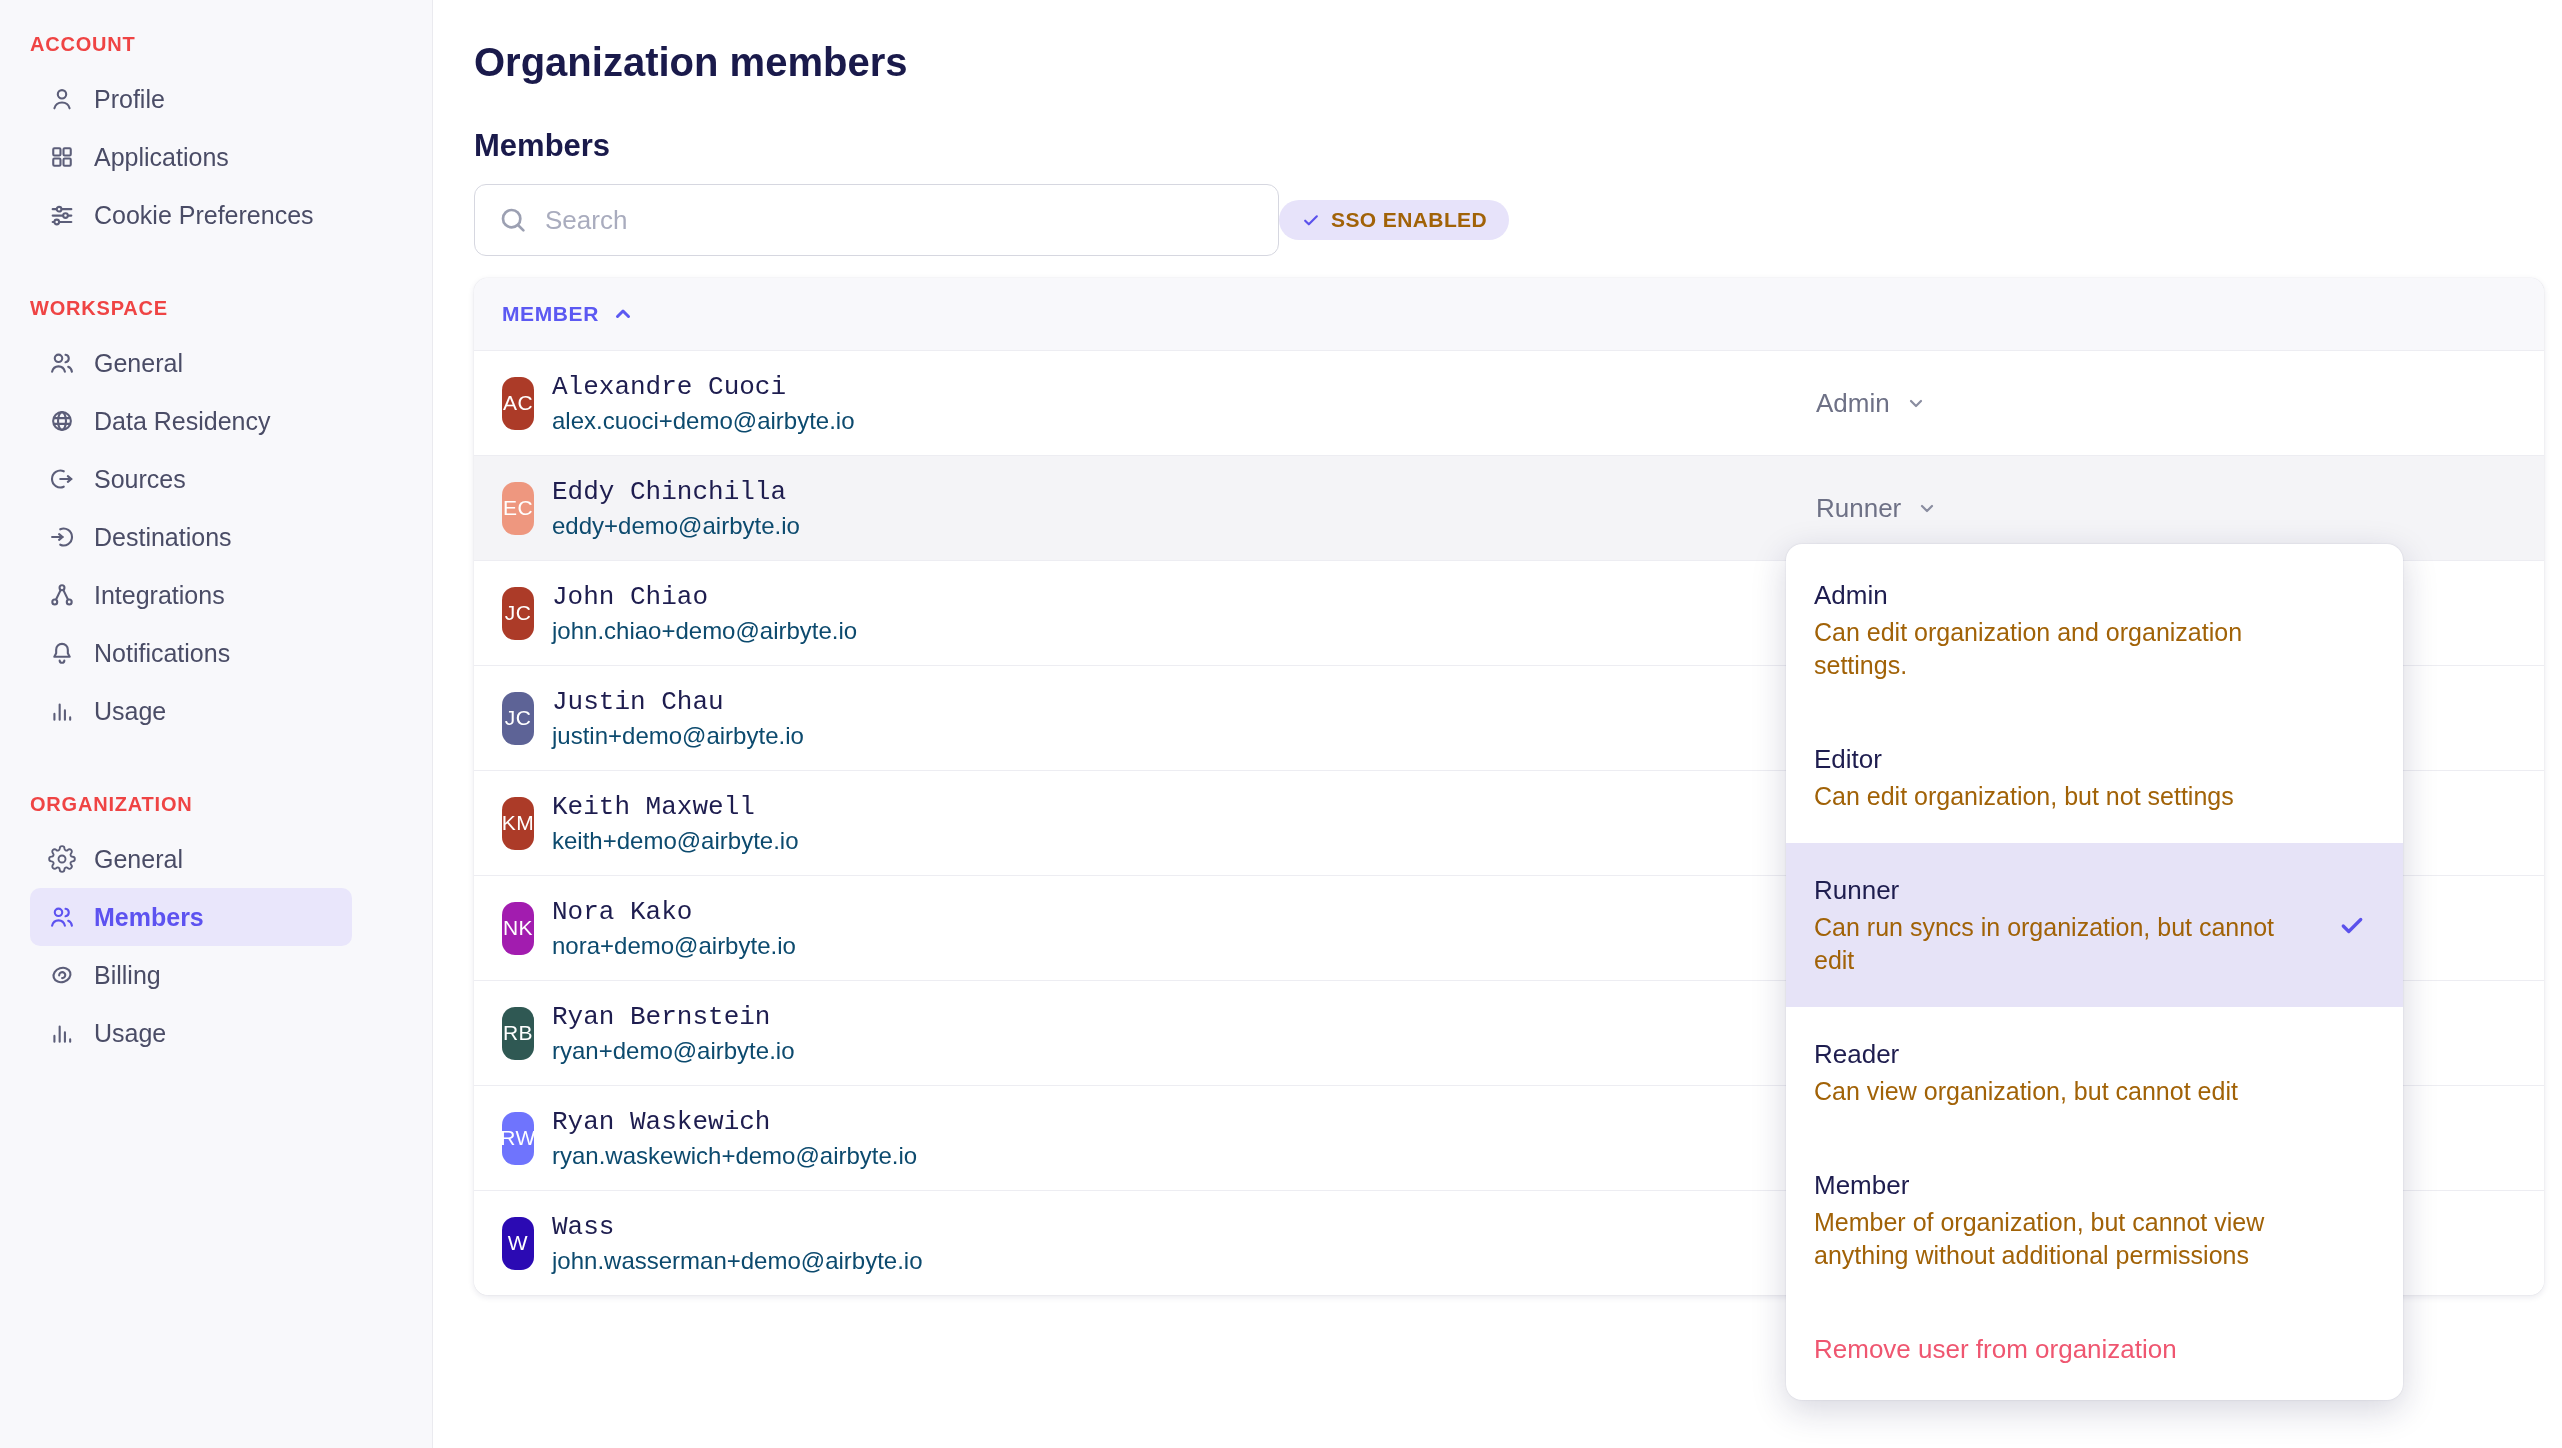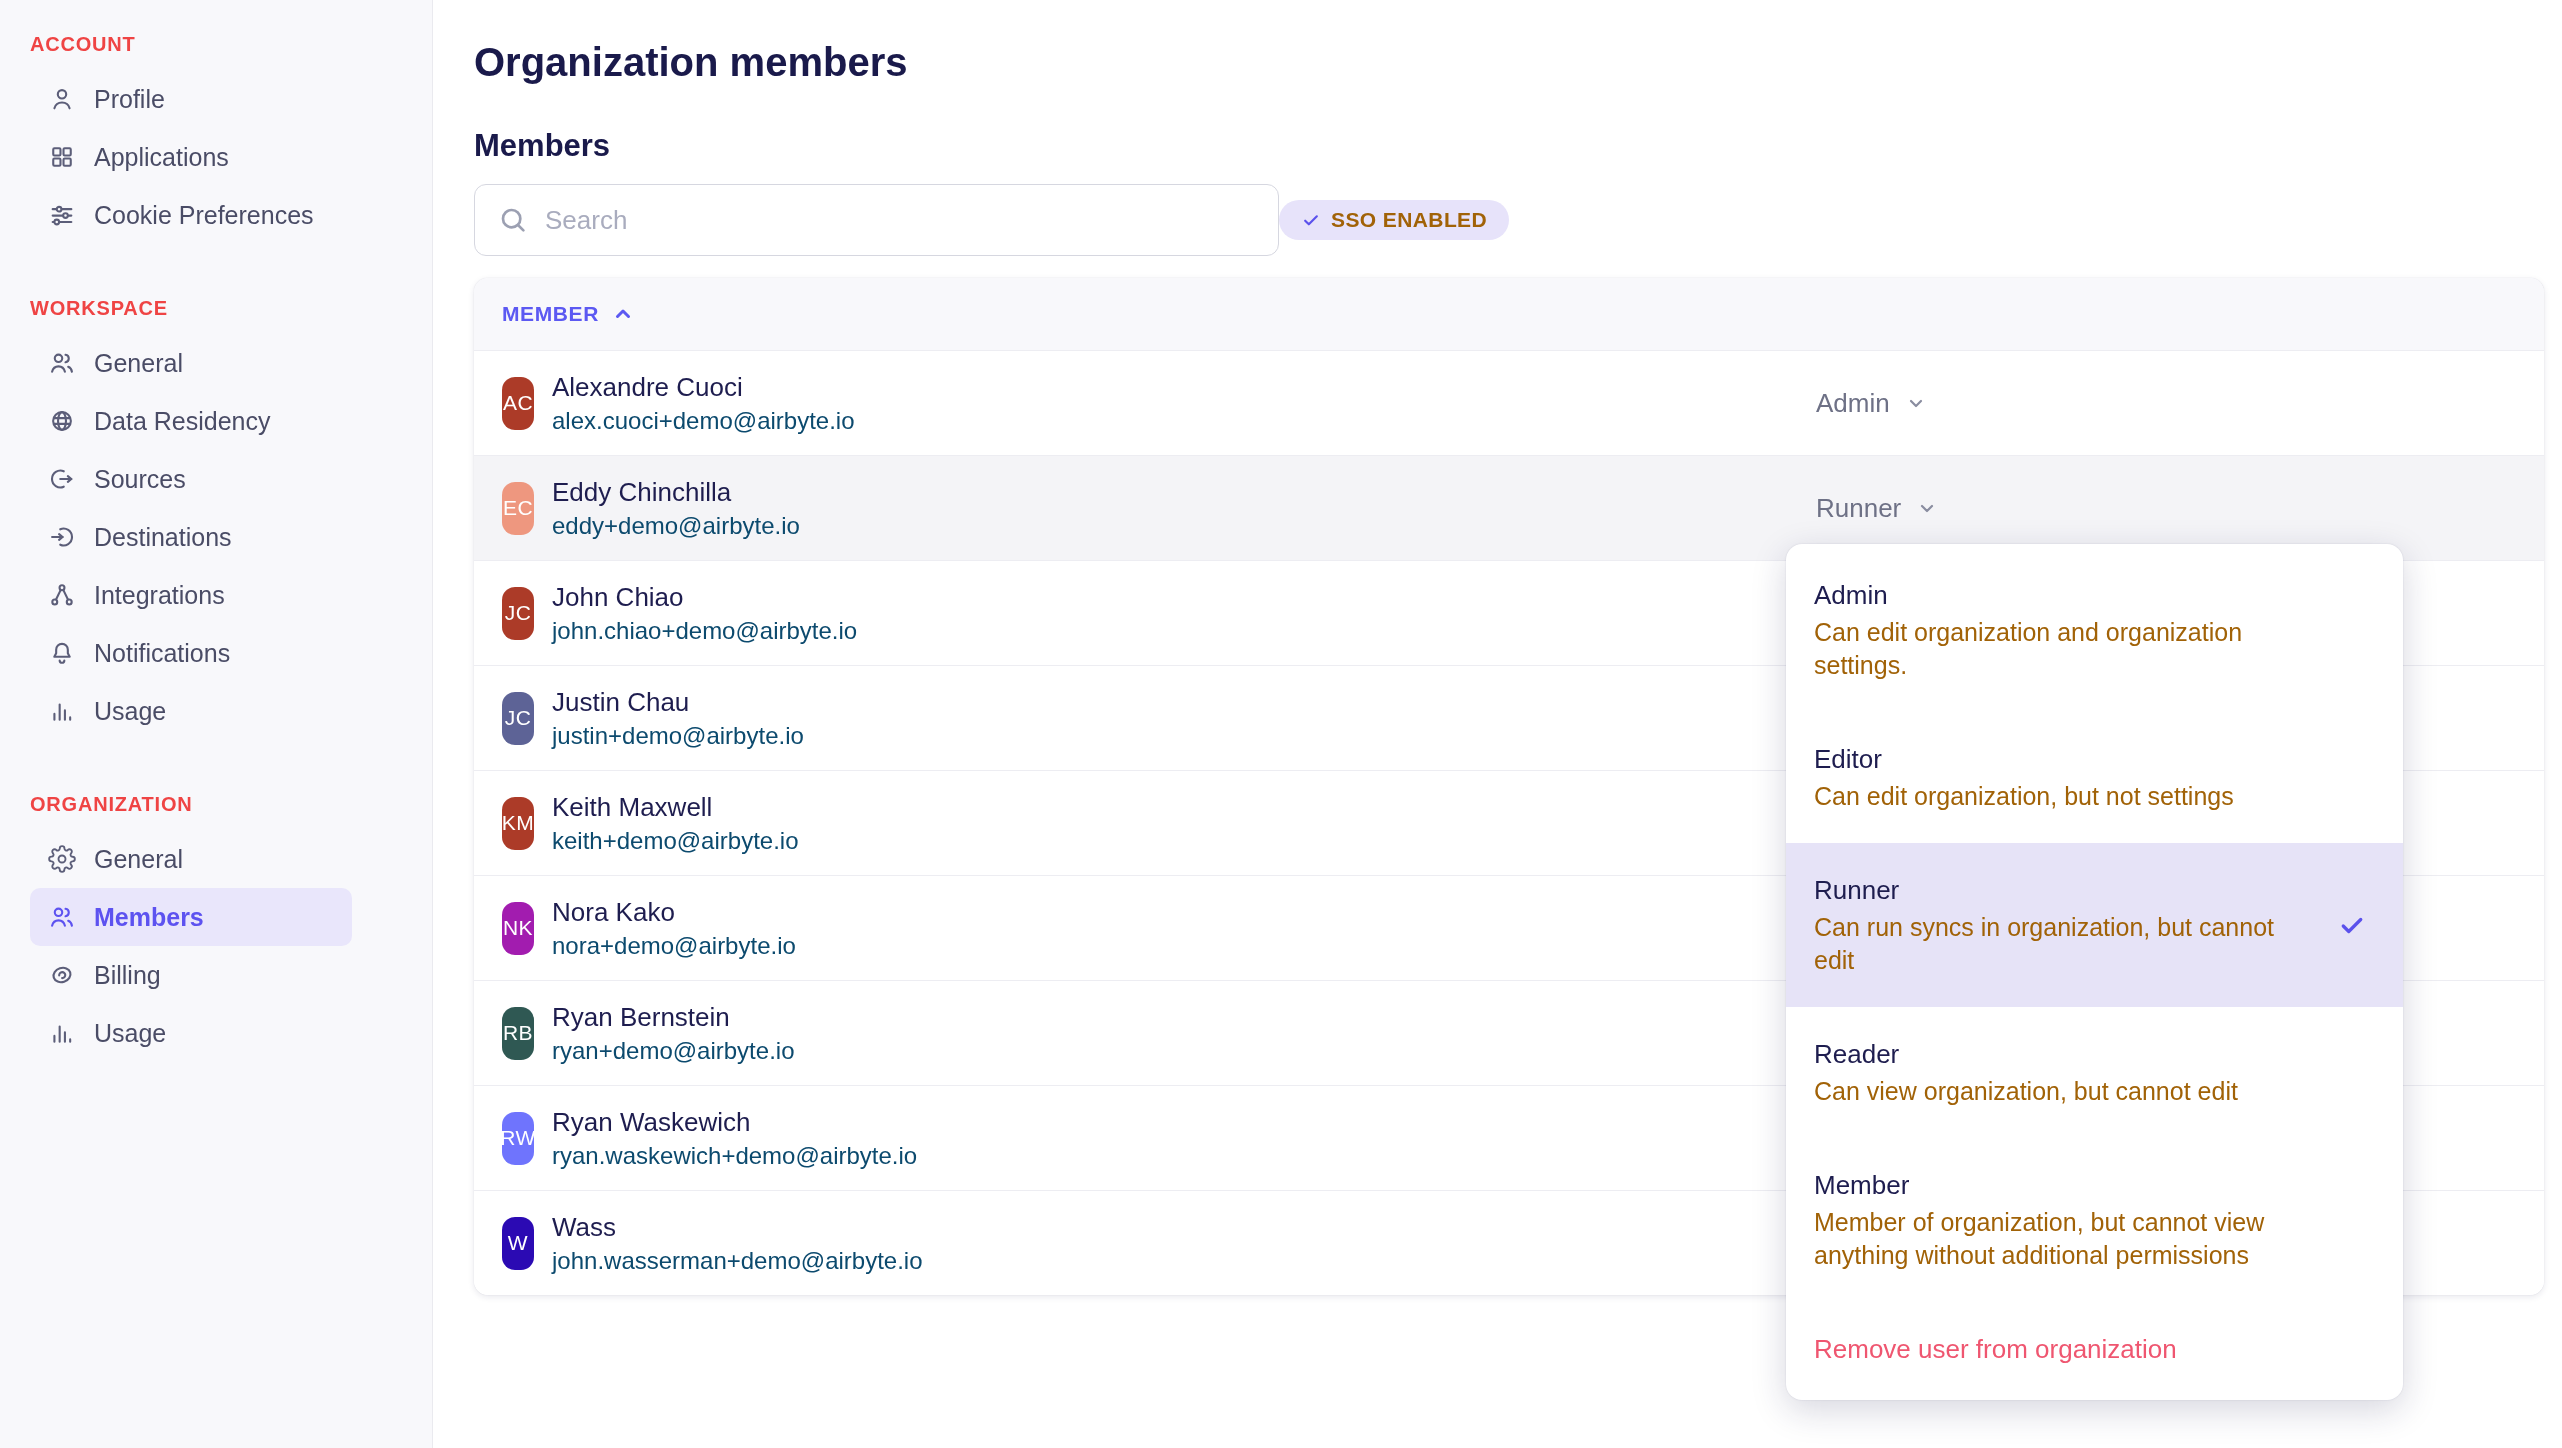--- a/index.html
+++ b/index.html
@@ -88,21 +88,21 @@
   .trow { display: flex; align-items: center; height: 105px; border-top: 1px solid #ededf2; background: #ffffff; }
   .trow:first-of-type { border-top: none; }
   .trow.active { background: #f4f4f7; }
   .trow:last-child { border-radius: 0 0 14px 14px; }
   .member-cell { flex: 0 0 1324px; display: flex; align-items: center; padding-left: 28px; }
   .avatar {
     width: 32px; height: 53px; border-radius: 13px; flex-shrink: 0;
     display: flex; align-items: center; justify-content: center;
     color: #ffffff; font-size: 21px; letter-spacing: 0.5px; margin-right: 18px;
   }
-  .member-name { font-size: 26px; font-weight: 500; color: #1e1d4f; line-height: 32px; }
+  .member-name { font-size: 26px; font-weight: 500; color: #1e1d4f; line-height: 32px; font-family: Liberation Mono, monospace; }
   .member-email { font-size: 24px; color: #0c4a6e; line-height: 30px; margin-top: 3px; }
   .role-cell { flex: 1; padding-left: 18px; }
   .role-trigger {
     display: inline-flex; align-items: center; gap: 14px;
     background: none; border: none; cursor: pointer; font-family: inherit;
     font-size: 26px; color: #6e7186;
   }
   .role-trigger .chev { display: inline-flex; color: #8a8da0; }
   .role-trigger .chev svg { width: 24px; height: 24px; }
 

